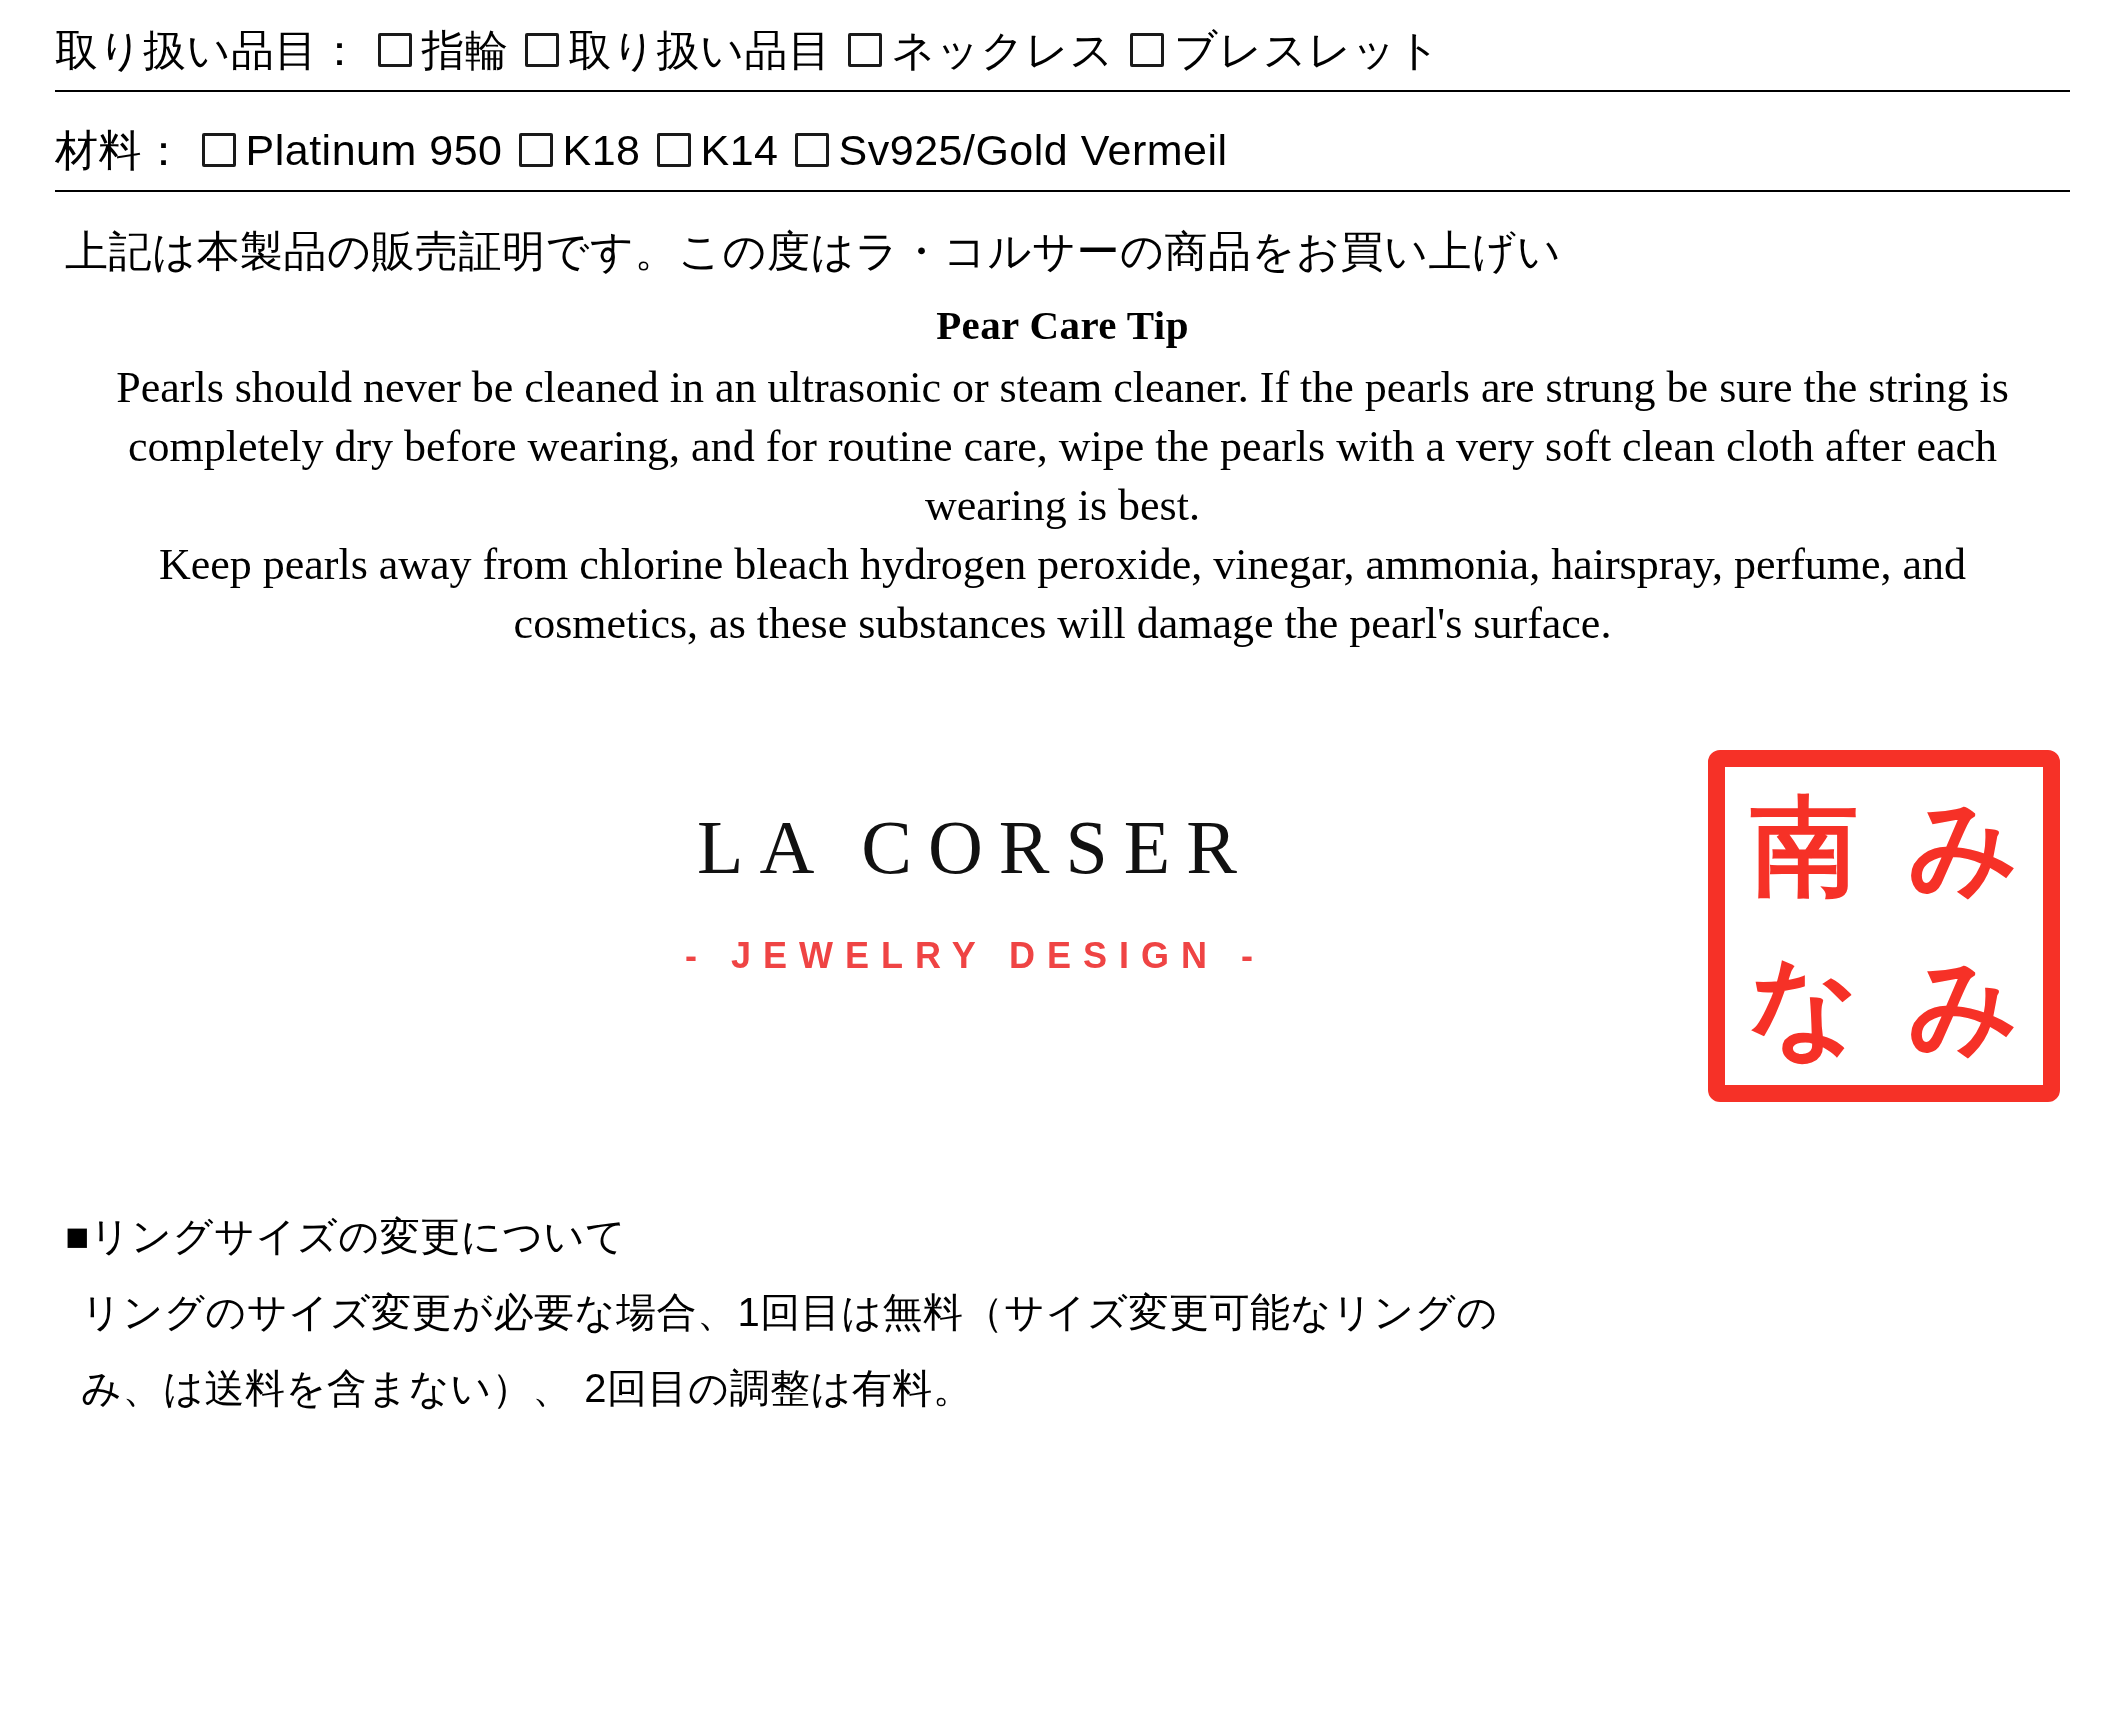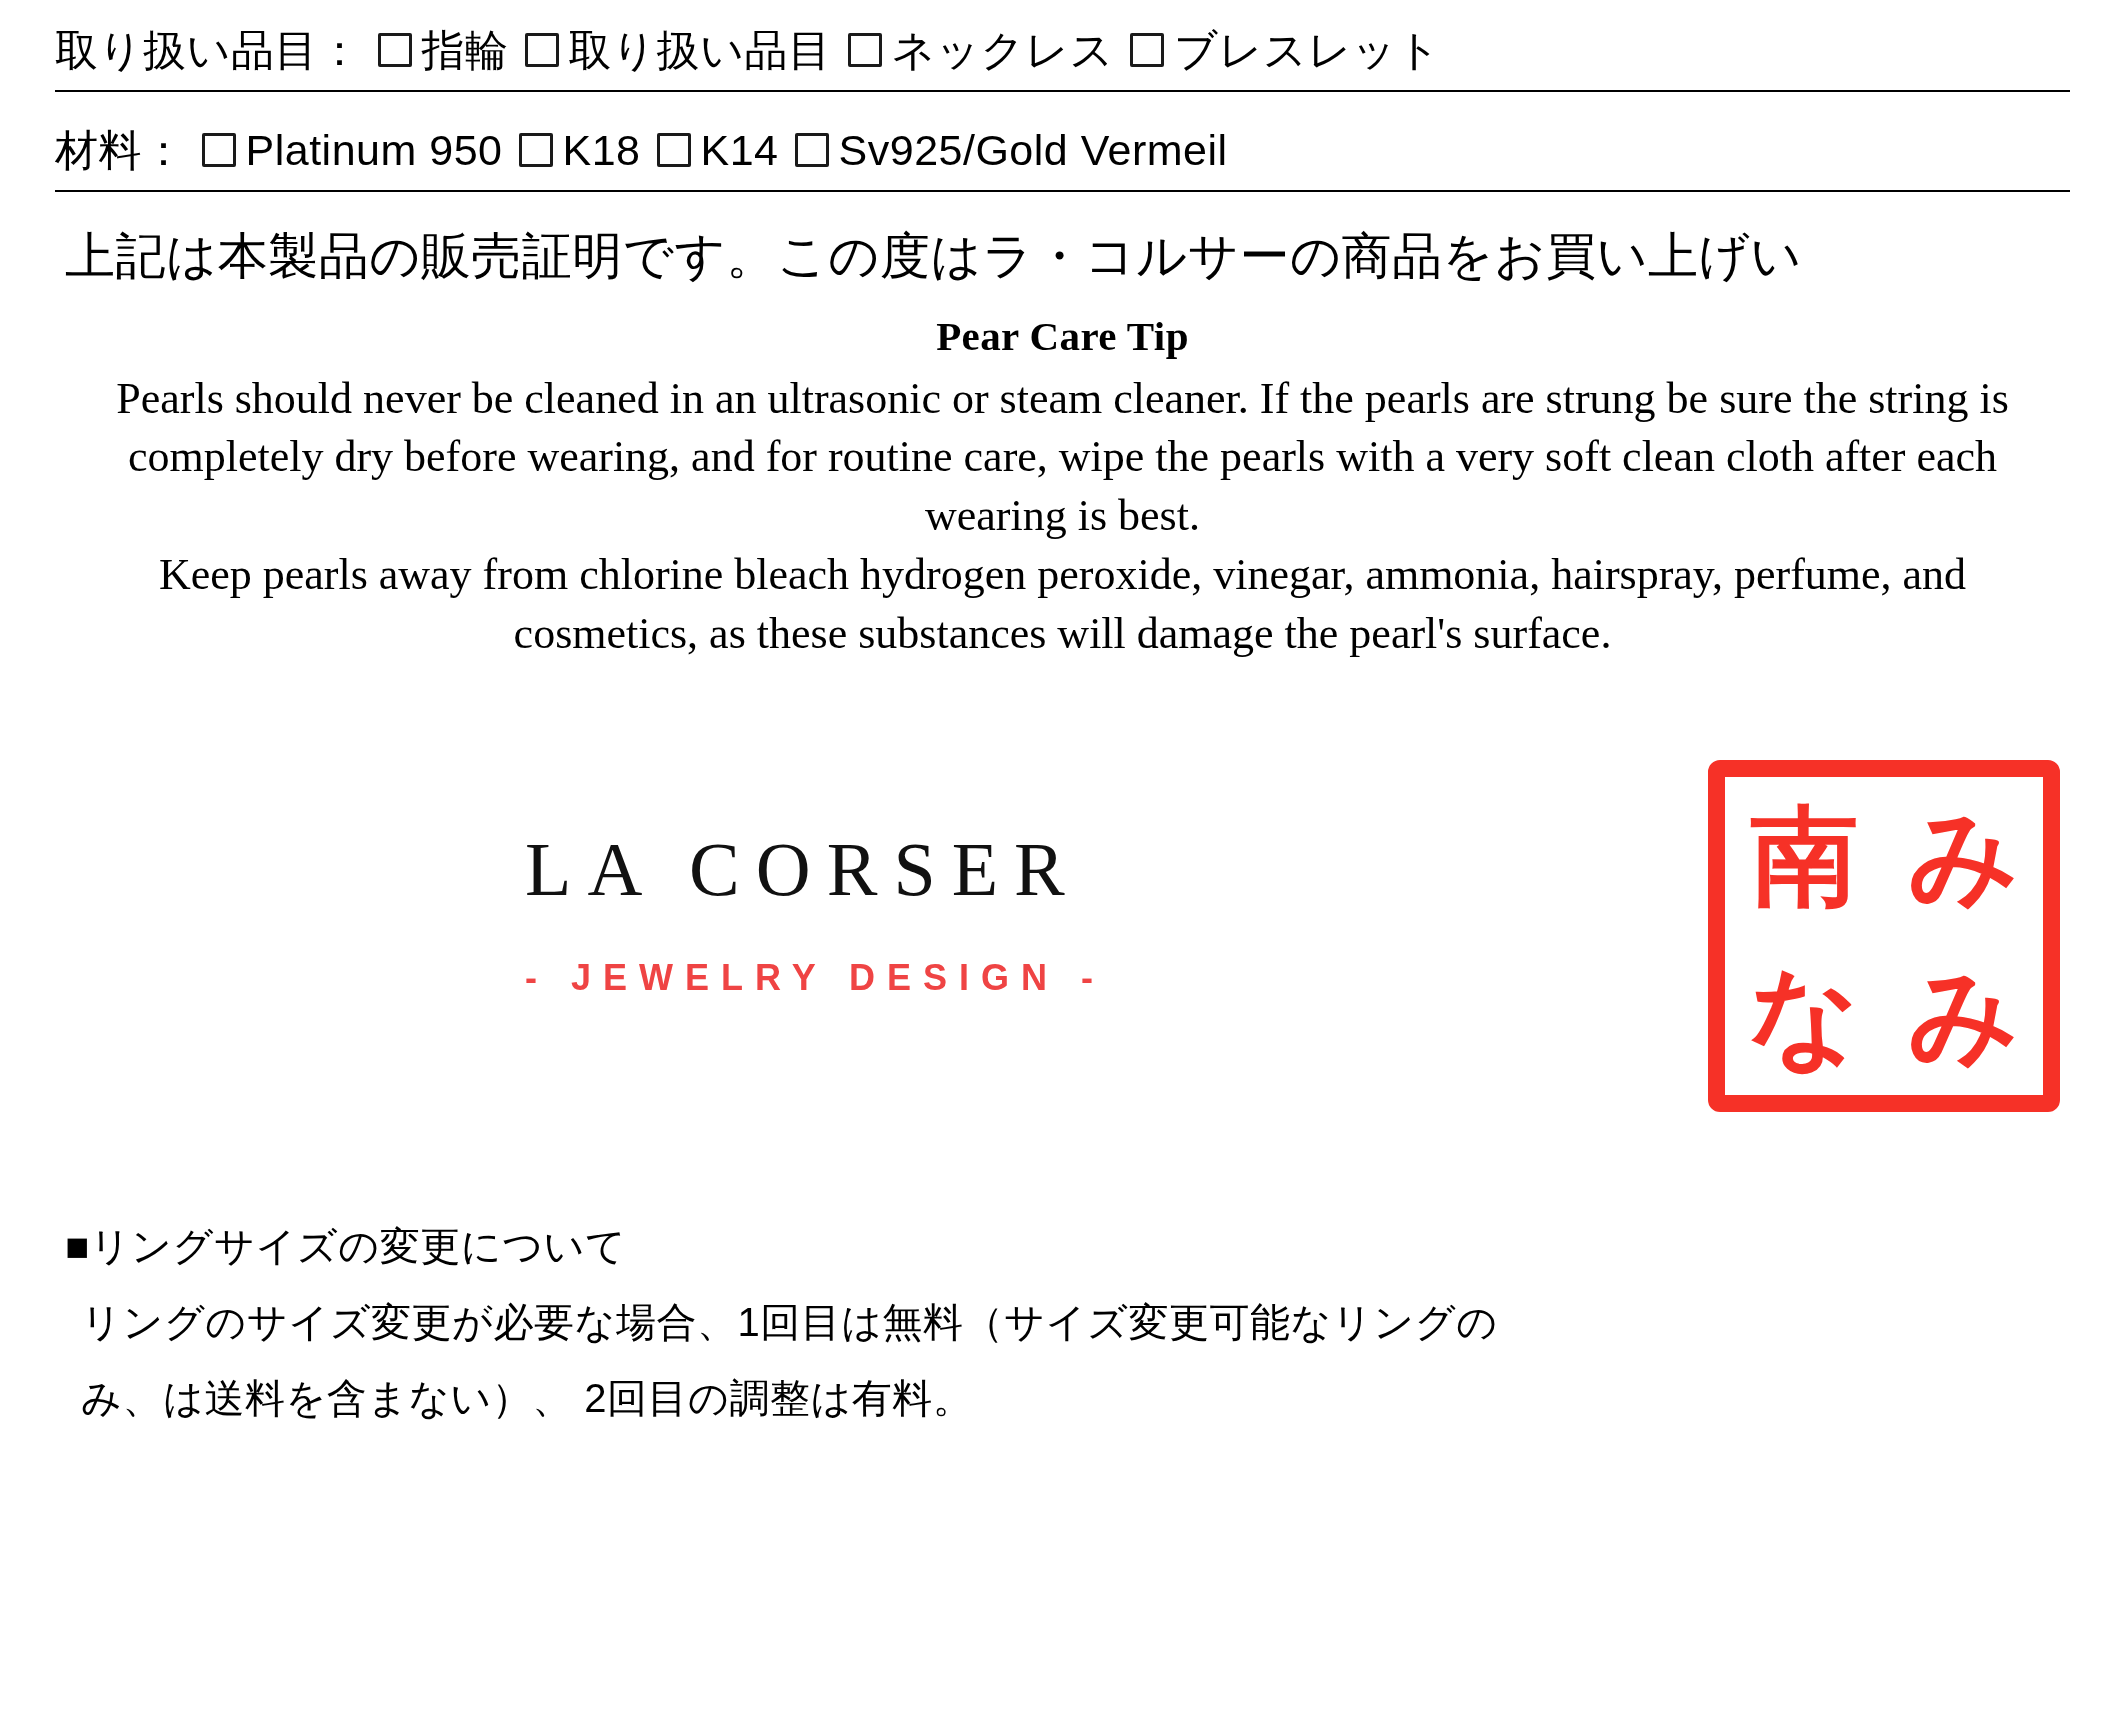--- a/index.html
+++ b/index.html
@@ -46,21 +46,21 @@
   }
   .rule-row .opt {
     font-size: 43px;
     letter-spacing: 0.5px;
   }
   #row-handled { margin-top: 18px; }
   #row-material { margin-top: 26px; }
 
   
   .jp-intro {
-    font-size: 50px;
+    font-size: 43px;
     line-height: 1.45;
     margin-top: 28px;
     padding-left: 10px;
     letter-spacing: 0.5px;
   }
   .jp-intro .l2 { display: block; padding-left: 18px; }
 
   
   .care-title {
     font-family: "Liberation Serif", serif;
@@ -82,21 +82,22 @@
 
   
   .logo-area {
     position: relative;
     margin-top: 96px;
     height: 360px;
   }
   .logo-wrap {
     position: absolute;
     left: 470px;
-    top: 66px;
+    top: 54px;
+    text-align: center;
     width: 900px;
   }
   .logo-main {
     font-family: "Liberation Serif", serif;
     font-size: 76px;
     letter-spacing: 16px;
     color: #111;
     white-space: nowrap;
   }
   .logo-sub {

